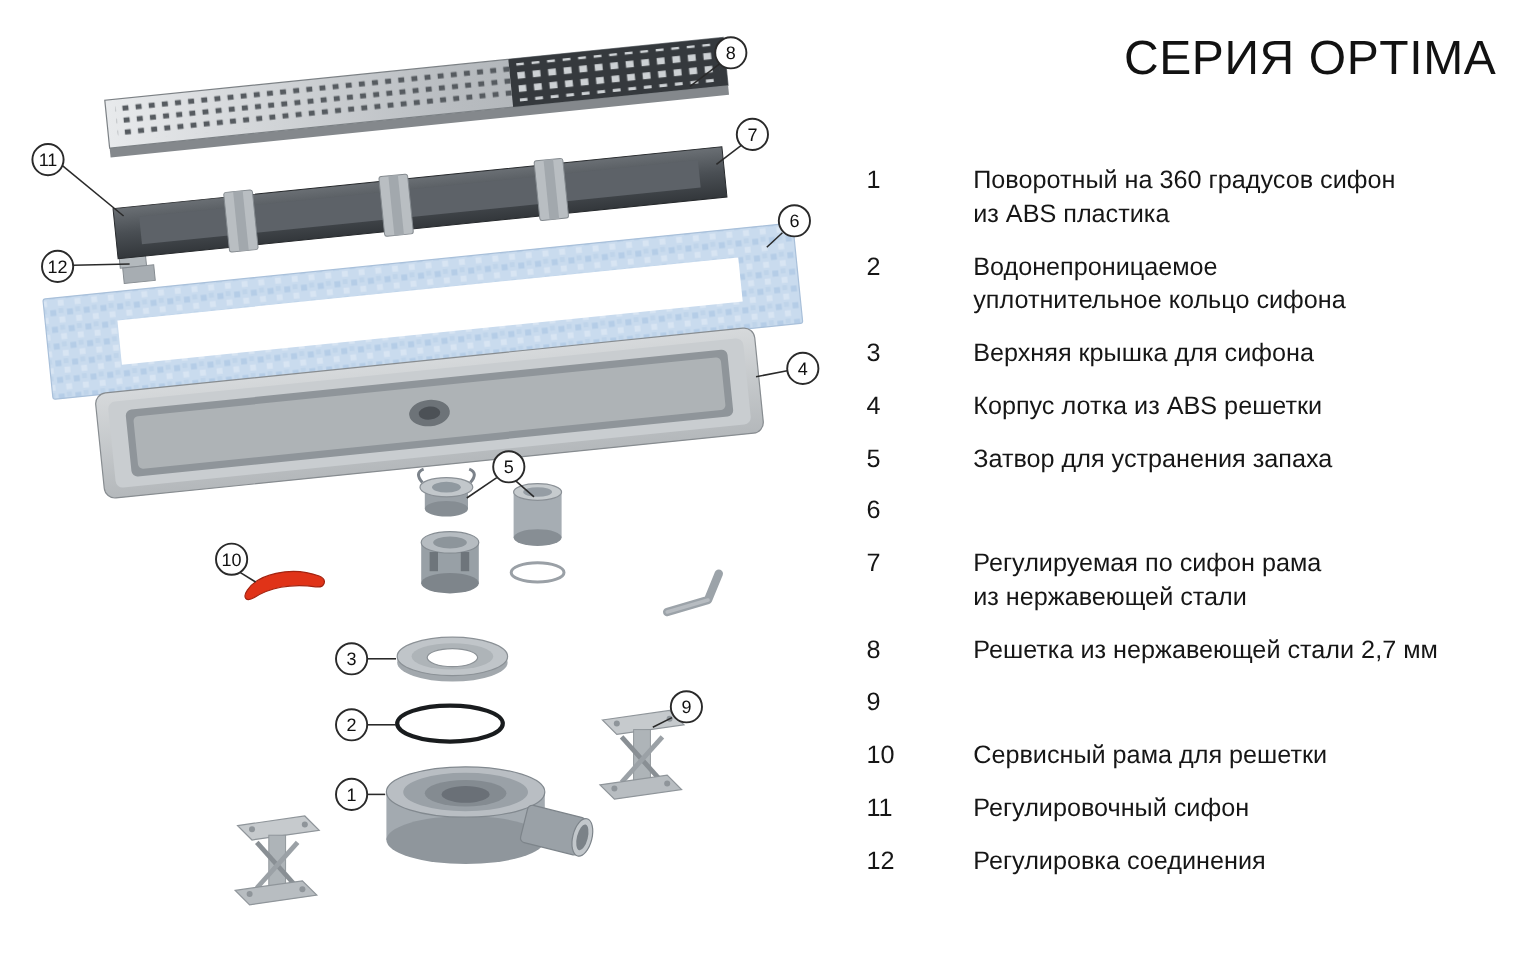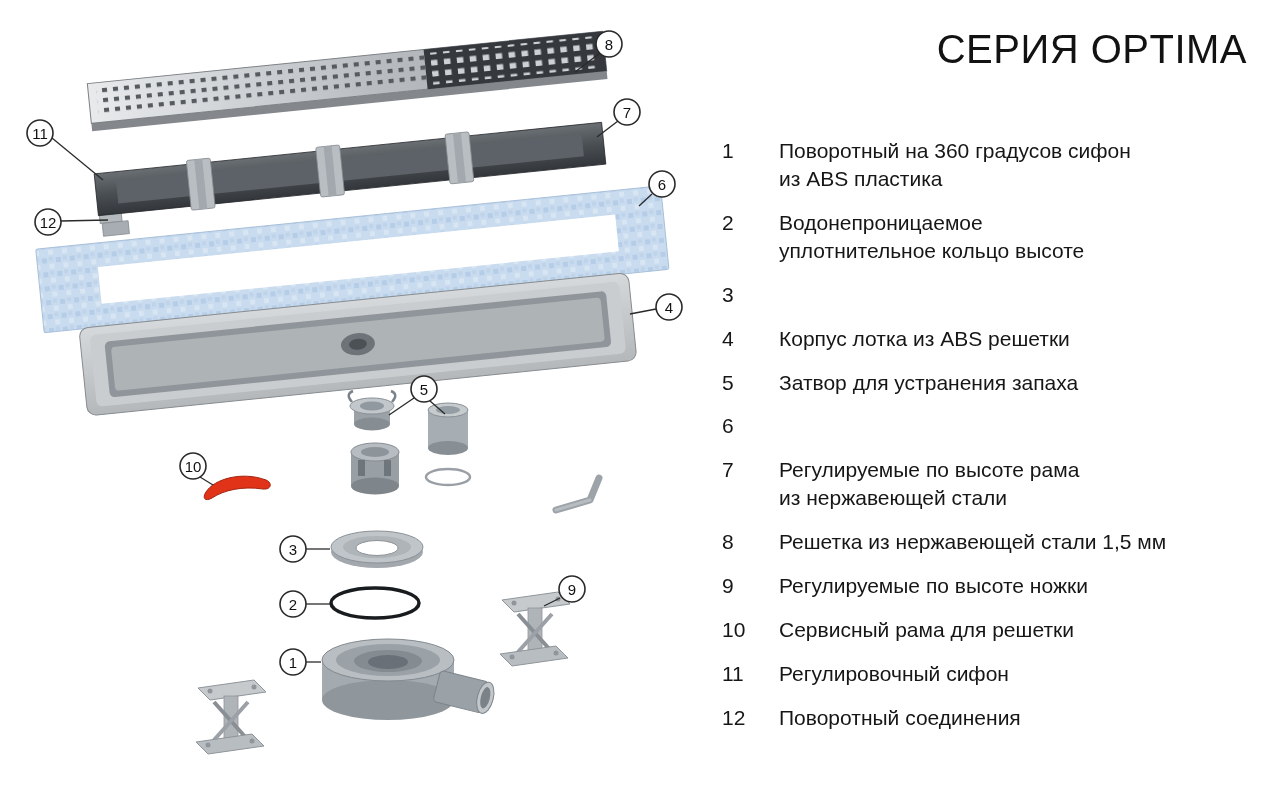--- a/index.html
+++ b/index.html
@@ -8,21 +8,21 @@
     font-family:"Liberation Sans", sans-serif;color:#141414;
   }
   .page{position:absolute;inset:0;}
   .title{
     position:absolute;top:27px;right:33px;font-size:40px;font-weight:400;
     letter-spacing:.5px;color:#121212;white-space:nowrap;
   }
   .parts-list{position:absolute;left:722px;top:137px;width:552px;}
   .part-row{display:flex;margin-bottom:16px;font-size:21px;line-height:1.33;color:#161616;}
   .part-num{flex:0 0 57px;width:57px;}
-  .part-text{white-space:pre-line;}
+  .part-text{white-space:pre-line;margin-left:32px;}
   svg.diagram{position:absolute;left:0;top:0;}
   .leader{stroke:#2a2a2a;stroke-width:1.3;fill:none;}
   .cb{fill:#ffffff;stroke:#2a2a2a;stroke-width:1.6;}
   .ct{font-size:15px;fill:#111;text-anchor:middle;font-family:"Liberation Sans",sans-serif;}
 </style>
 </head>
 <body>
 
 <div class="page">
 
@@ -30,60 +30,60 @@
 
   <div class="parts-list">
     <div class="part-row">
       <div class="part-num">1</div>
       <div class="part-text">Поворотный на 360 градусов сифон
 из ABS пластика</div>
     </div>
     <div class="part-row">
       <div class="part-num">2</div>
       <div class="part-text">Водонепроницаемое
-уплотнительное кольцо высоте</div>
+уплотнительное кольцо сифона</div>
     </div>
     <div class="part-row">
       <div class="part-num">3</div>
+      <div class="part-text">Верхняя крышка для сифона</div>
     </div>
     <div class="part-row">
       <div class="part-num">4</div>
       <div class="part-text">Корпус лотка из ABS решетки</div>
     </div>
     <div class="part-row">
       <div class="part-num">5</div>
       <div class="part-text">Затвор для устранения запаха</div>
     </div>
     <div class="part-row">
       <div class="part-num">6</div>
     </div>
     <div class="part-row">
       <div class="part-num">7</div>
-      <div class="part-text">Регулируемые по высоте рама
+      <div class="part-text">Регулируемая по сифон рама
 из нержавеющей стали</div>
     </div>
     <div class="part-row">
       <div class="part-num">8</div>
-      <div class="part-text">Решетка из нержавеющей стали 1,5 мм</div>
+      <div class="part-text">Решетка из нержавеющей стали 2,7 мм</div>
     </div>
     <div class="part-row">
       <div class="part-num">9</div>
-      <div class="part-text">Регулируемые по высоте ножки</div>
     </div>
     <div class="part-row">
       <div class="part-num">10</div>
       <div class="part-text">Сервисный рама для решетки</div>
     </div>
     <div class="part-row">
       <div class="part-num">11</div>
       <div class="part-text">Регулировочный сифон</div>
     </div>
     <div class="part-row">
       <div class="part-num">12</div>
-      <div class="part-text">Поворотный соединения</div>
+      <div class="part-text">Регулировка соединения</div>
     </div>
   </div>
 
   <svg class="diagram" width="710" height="800" viewBox="0 0 710 800">
     <defs>
       <linearGradient id="gGrate" x1="0" y1="0" x2="1" y2="0">
         <stop offset="0" stop-color="#e8eaec"></stop>
         <stop offset="0.55" stop-color="#b9bdc1"></stop>
         <stop offset="1" stop-color="#9fa4a8"></stop>
       </linearGradient>

